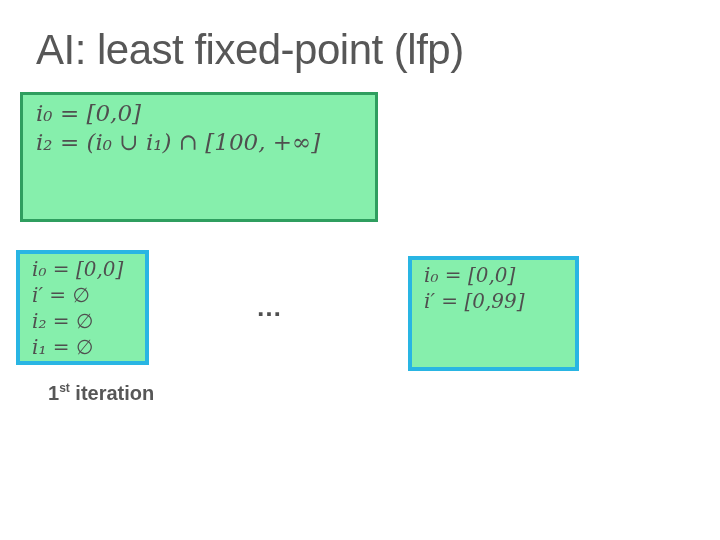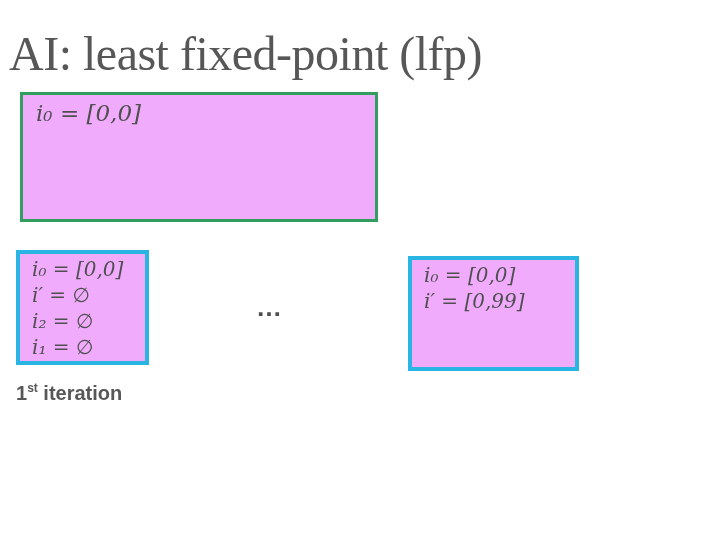--- a/index.html
+++ b/index.html
@@ -9,28 +9,27 @@
     --math-text:#4f4f4f;
   }
   html,body{margin:0;padding:0;}
   body{
     width:720px;height:540px;background:#ffffff;overflow:hidden;
     font-family:"Liberation Sans","DejaVu Sans",sans-serif;
     position:relative;
   }
   .slide{position:absolute;inset:0;}
   .title{
-    position:absolute;left:9px;top:26px;margin:0;
-    font-size:48px;font-weight:300;letter-spacing:-0.5px;
+    position:absolute;left:36px;top:26px;margin:0;
+    font-size:42px;font-weight:300;letter-spacing:-0.5px;
     color:var(--title-text,#575757);
     white-space:nowrap;
-    font-family:Liberation Serif, serif;
   }
   .box{
-    position:absolute;box-sizing:border-box;background:#f0abfc;
+    position:absolute;box-sizing:border-box;background:#86efac;
   }
   .math-line{
     font-family:"DejaVu Serif","DejaVu Sans",serif;
     font-style:italic;
     color:var(--math-text,#4f4f4f);
     white-space:nowrap;
   }
   .box.green{
     left:20px;top:92px;width:358px;height:130px;
     border:3px solid var(--green-border,#2f9e5f);
@@ -47,34 +46,36 @@
   .ellipsis{
     position:absolute;left:256px;top:292px;
     font-size:26px;font-weight:700;letter-spacing:1px;
     color:var(--math-text,#4f4f4f);
   }
   .iter-label{
     position:absolute;
     font-size:20px;font-weight:600;
     color:var(--title-text,#575757);
     white-space:nowrap;
+    margin-left:32px;
   }
   .iter-label sup{font-size:60%;font-weight:600;}
   .iter-label.first{left:16px;top:381px;}
   .iter-label.last{left:438px;top:389px;}
 </style>
 </head>
 <body>
 
 <div class="slide">
 
   <h1 class="title">AI: least fixed-point (lfp)</h1>
 
   <div class="box green">
     <div class="math-line">i₀ = [0,0]</div>
+    <div class="math-line">i₂ = (i₀ ∪ i₁) ∩ [100, +∞]</div>
   </div>
 
   <div class="box blue first">
     <div class="math-line">i₀ = [0,0]</div>
     <div class="math-line">i′ = ∅</div>
     <div class="math-line">i₂ = ∅</div>
     <div class="math-line">i₁ = ∅</div>
   </div>
 
   <div class="ellipsis">…</div>

